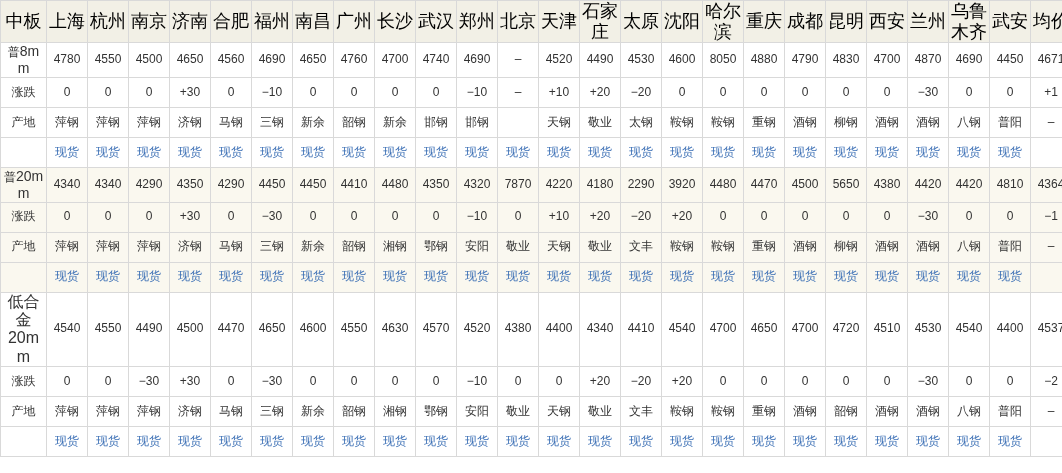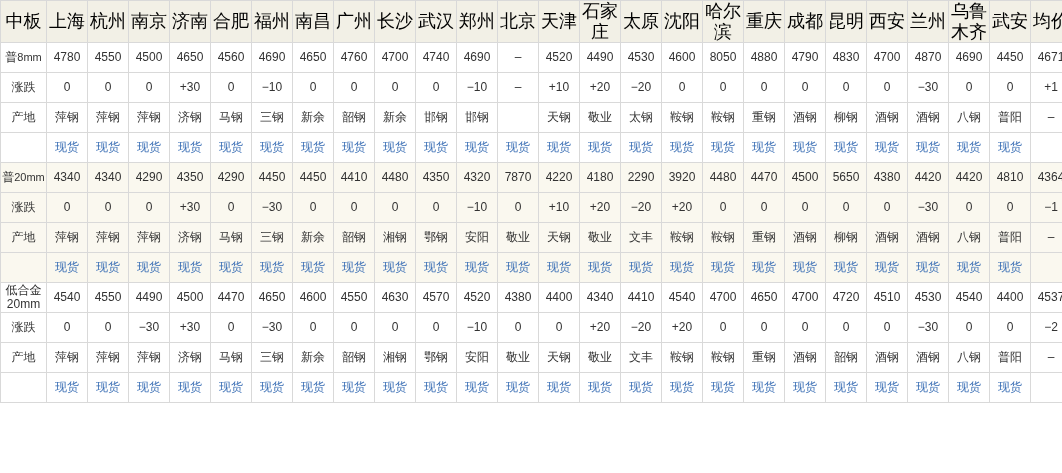--- a/index.html
+++ b/index.html
@@ -24,21 +24,21 @@
   
   tr.pricerow td{height:29px;background:#ffffff;}
   tr.pricerow.shaded td{background:#faf8ef;margin-top:23px;}
   tr.chgrow td{height:29px;background:#ffffff;}
   tr.chgrow.shaded td{background:#faf8ef;}
   tr.origrow td{height:29px;background:#ffffff;}
   tr.origrow.shaded td{background:#faf8f0;}
   tr.spotrow td{height:29px;background:#ffffff;color:#3b6fb5;}
   tr.spotrow.shaded td{background:#faf8ef;color:#3b6fb5;}
   .spot{color:#3b6fb5;font-size:12px;}
-  .sub{font-size:11px;}
+  .sub{font-size:14px;}
   .firstlabel{font-size:12px;}
   td.col0{width:46px;}
   .dash{color:#555;}
 </style>
 </head>
 <body>
 
 <div id="wrap">
   <table class="pricetable">
     <colgroup>
@@ -316,21 +316,21 @@
           <td class="spot">现货</td>
           <td class="spot">现货</td>
           <td class="spot">现货</td>
           <td class="spot">现货</td>
           <td class="spot">现货</td>
           <td class="spot">现货</td>
           <td class="spot">现货</td>
           <td class="spot"></td>
         </tr>
         <tr class="pricerow">
-          <td class="firstcol firstlabel" style="font-size: 12px;"><span>低合金</span><br><span>20mm</span></td>
+          <td class="firstcol firstlabel" style="font-size: 16px;"><span>低合金</span><br><span>20mm</span></td>
           <td>4540</td>
           <td>4550</td>
           <td>4490</td>
           <td>4500</td>
           <td>4470</td>
           <td>4650</td>
           <td>4600</td>
           <td>4550</td>
           <td>4630</td>
           <td>4570</td>

